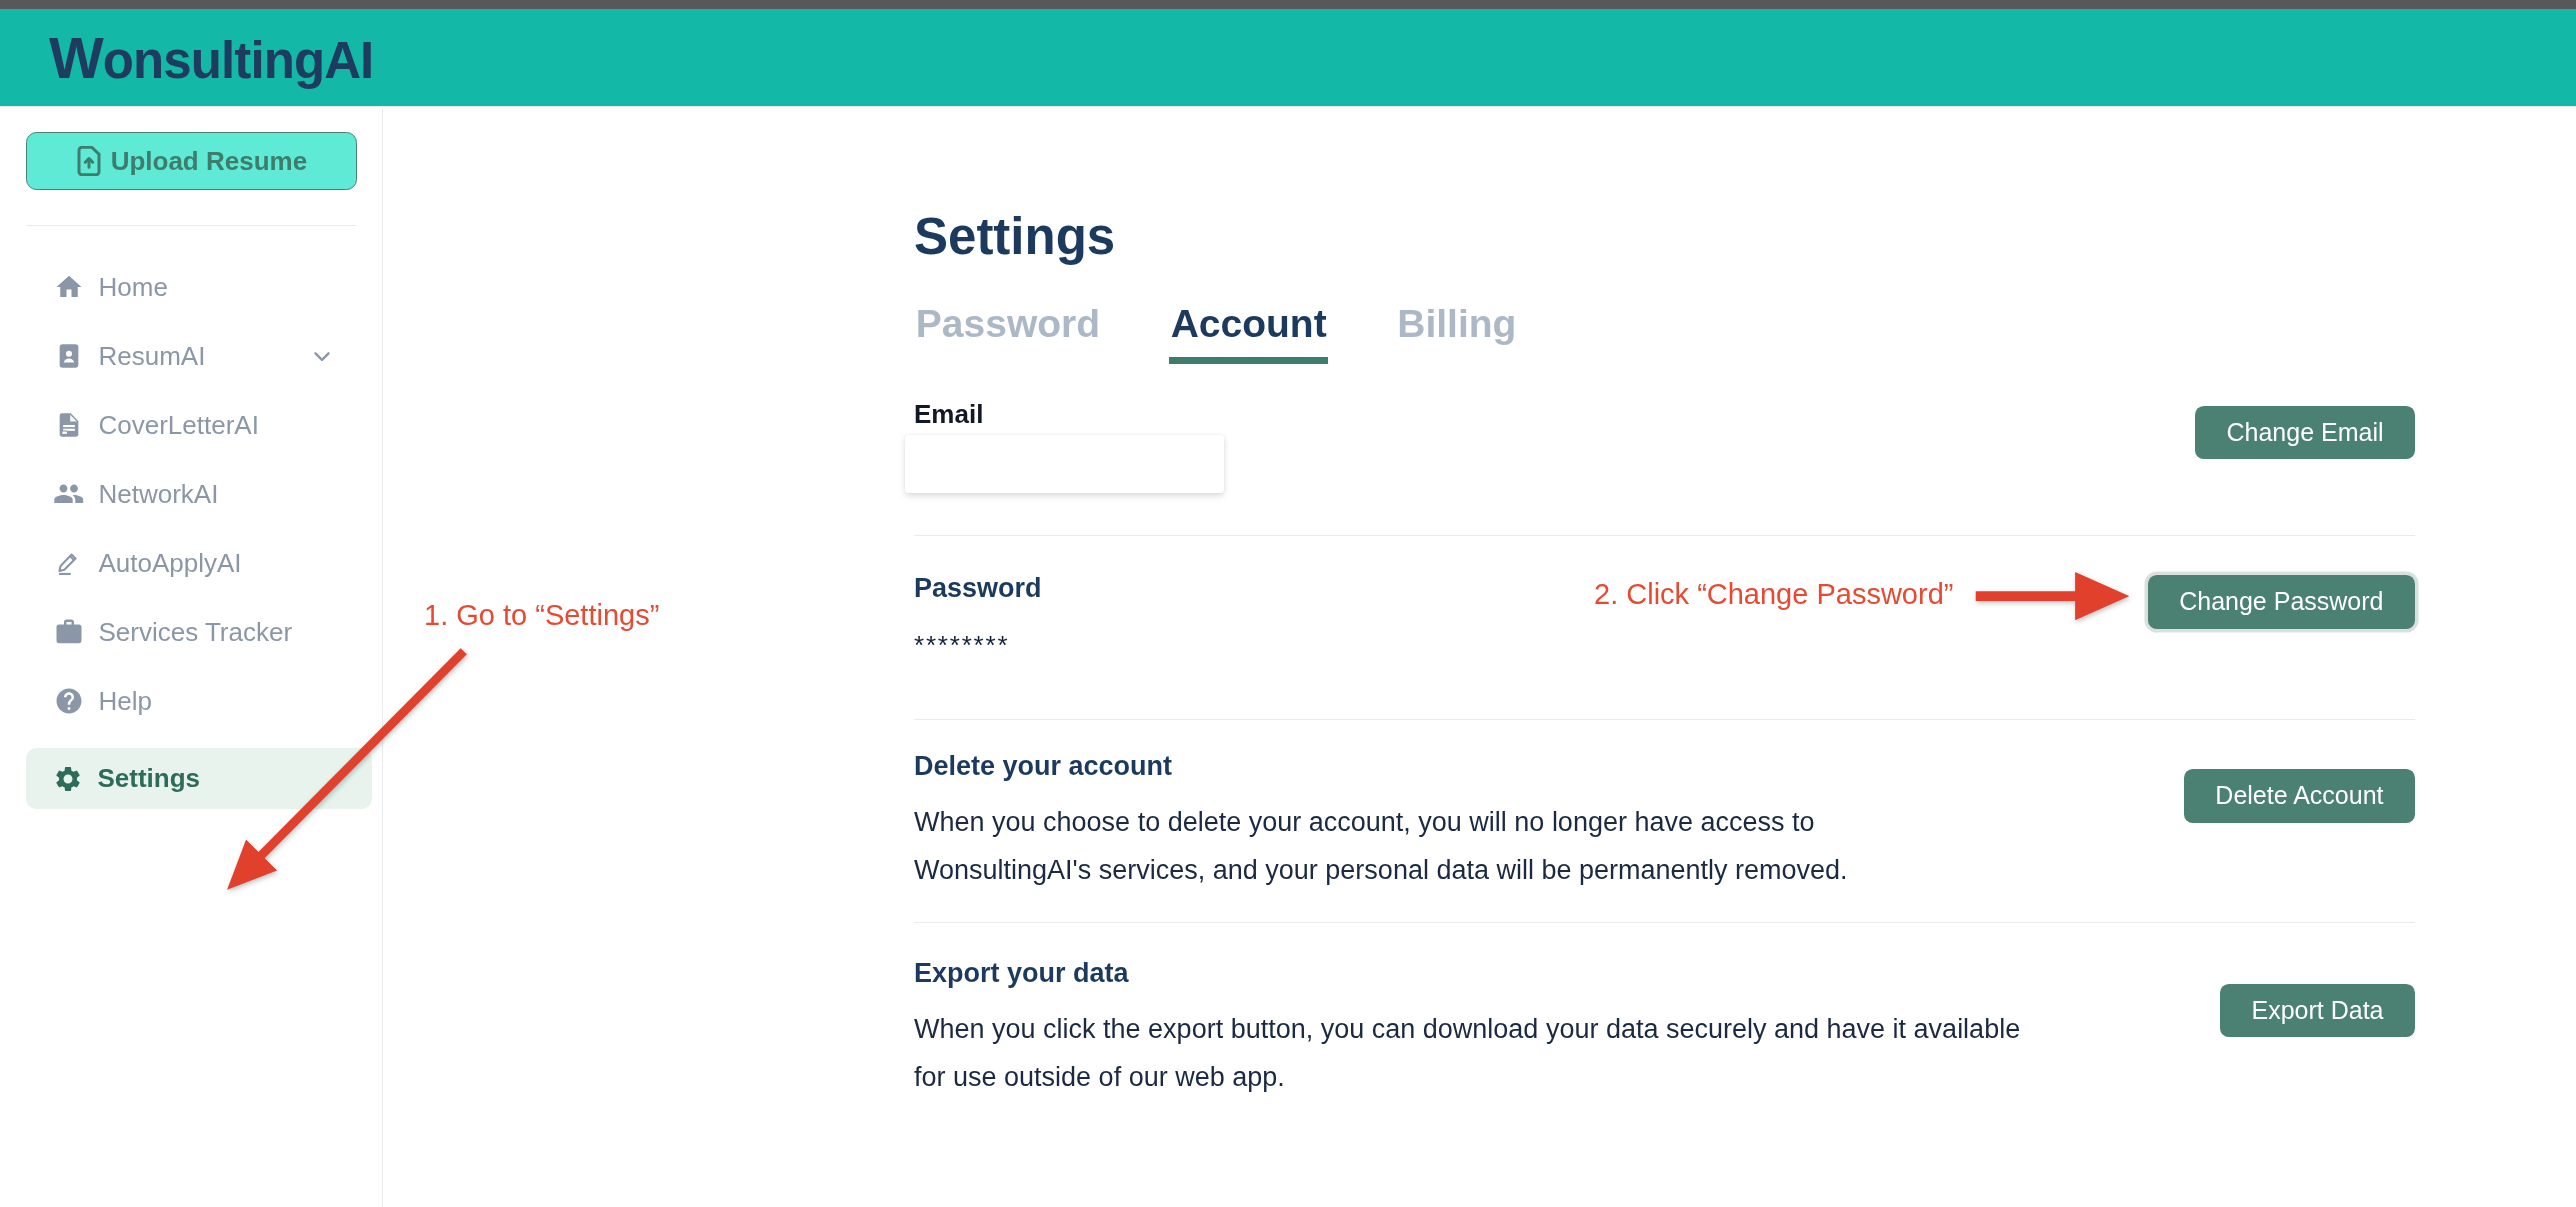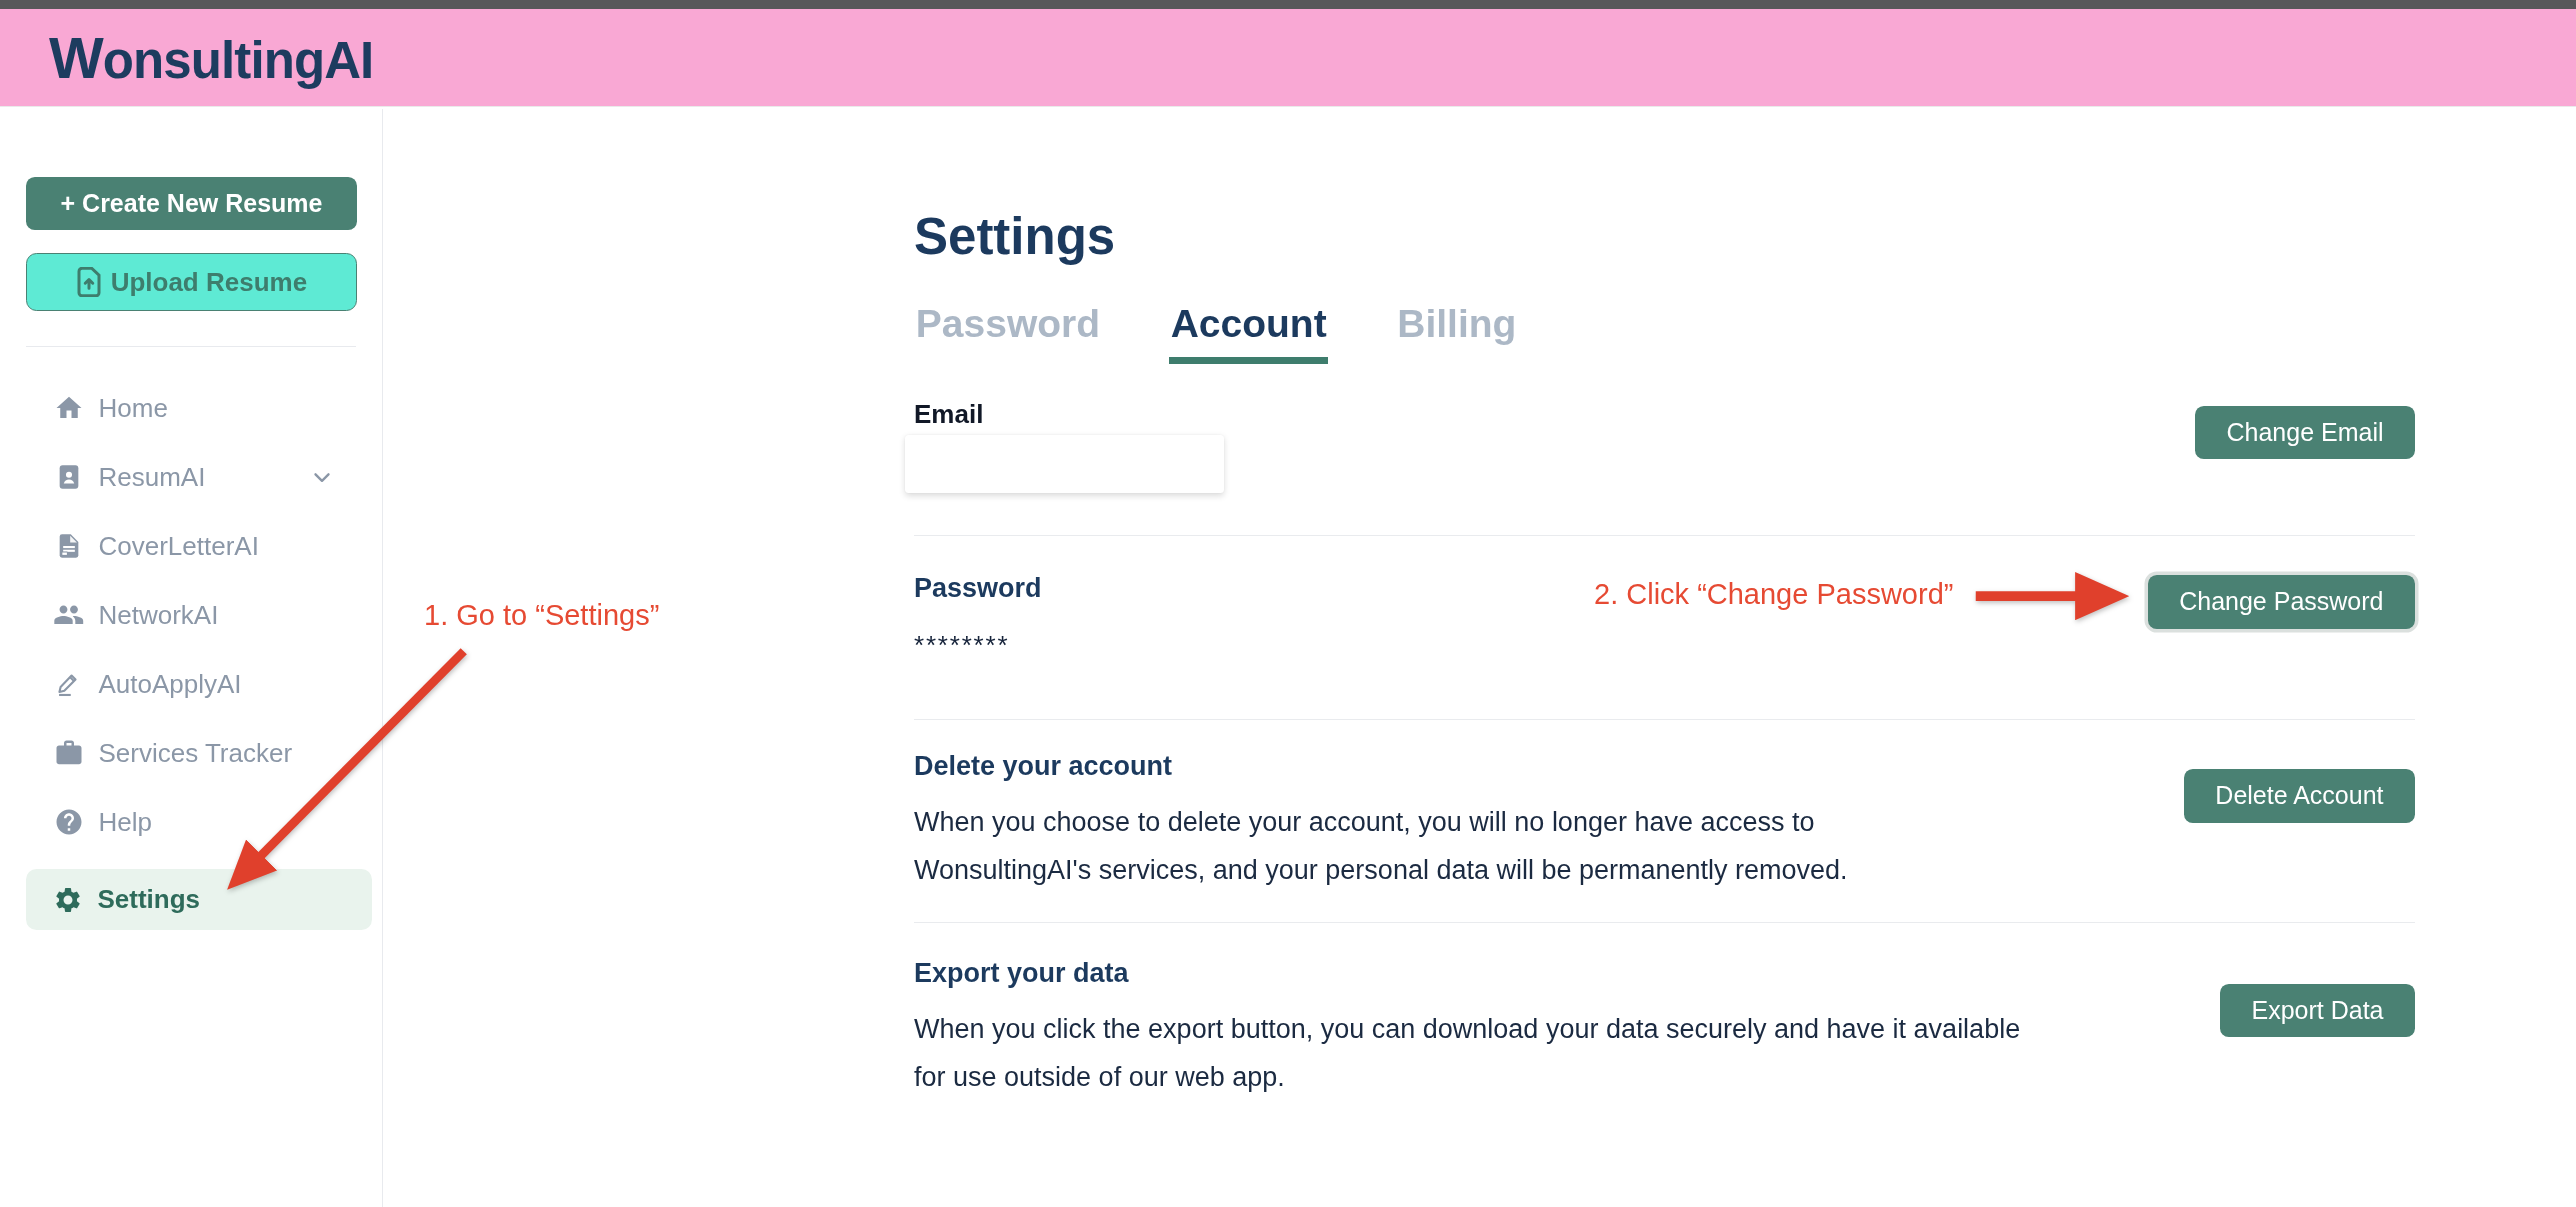--- a/index.html
+++ b/index.html
@@ -6,21 +6,21 @@
   html,body { background:#ffffff; }
   .screen {
     position:relative; width:2576px; height:1208px; overflow:hidden;
     font-family:"Liberation Sans", sans-serif; background:#ffffff;
   }
   
   .topstrip { position:absolute; top:0; left:0; width:100%; height:8.8px; background:#58585A; }
   
   .header {
     position:absolute; top:8.8px; left:0; width:100%; height:98px;
-    background:#f9a8d4; border-bottom:1.8px solid #EAEAEA;
+    background:#14b8a6; border-bottom:1.8px solid #EAEAEA;
     display:flex; align-items:center; padding-left:49px;
   }
   .logo { font-size:51px; font-weight:800; color:#1D3C5F; letter-spacing:-0.9px; }
   .logo .logo-w { font-size:58px; }
   
   .sidebar {
     position:absolute; top:109px; left:0; width:383px; height:1099px;
     background:#fff; border-right:1.8px solid #E8EAEE;
   }
   .btn-create {
@@ -93,21 +93,20 @@
 
 <div class="screen">
 
   <div class="topstrip"></div>
 
   <div class="header">
     <div class="logo"><span class="logo-w">W</span><span>onsultingAI</span></div>
   </div>
 
   <div class="sidebar">
-    <button class="btn-create">+ Create New Resume</button>
     <button class="btn-upload">
       <span style="display:flex;">
         <svg width="26" height="30" viewBox="0 0 20 24" fill="none">
           <path d="M2 3.5A2.5 2.5 0 0 1 4.5 1h7.6L18 6.6V20.5a2.5 2.5 0 0 1-2.5 2.5h-11A2.5 2.5 0 0 1 2 20.5V3.5z" stroke="#3E7D6D" stroke-width="2.4"></path>
           <path d="M10 17v-6M10 10l-3 3M10 10l3 3" stroke="#3E7D6D" stroke-width="2.4" stroke-linecap="round" stroke-linejoin="round"></path>
         </svg>
       </span>
       <span>Upload Resume</span>
     </button>
     <hr class="side-divider">

